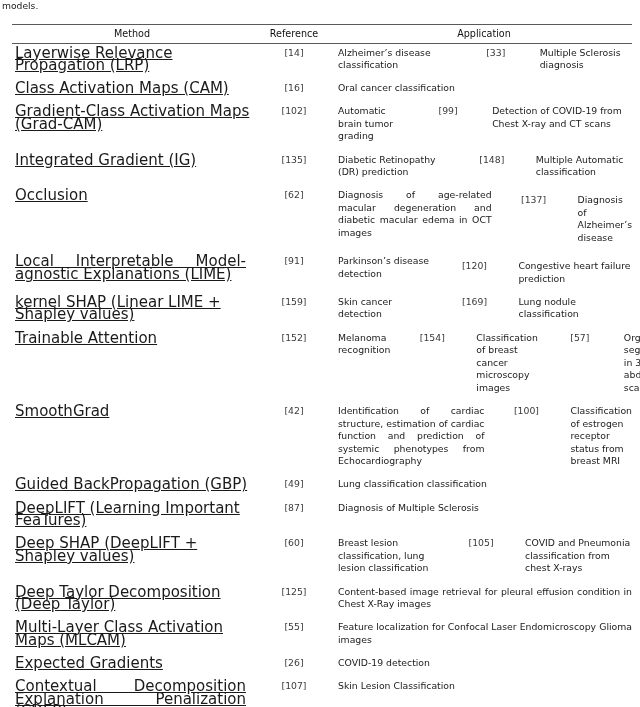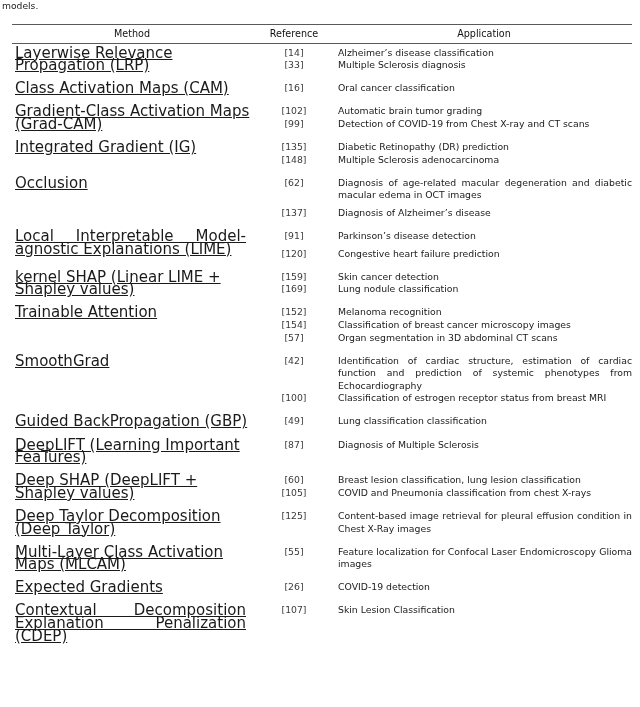--- a/index.html
+++ b/index.html
@@ -106,21 +106,21 @@
   }
   .method-cell.justify {
     text-align: justify;
     text-align-last: left;
     padding-right: 6px;
   }
 
   .entries {
     display: flex;
     flex: 1 1 auto;
-    flex-direction: column;
+    flex-direction: row;
   }
 
   .entry {
     display: flex;
     align-items: flex-start;
     margin-bottom: 0px;
   }
   .entry + .entry { margin-top: 0px; }
   .entry.gap { margin-top: 5px; }
 
@@ -205,21 +205,21 @@
       </div>
       <div class="group">
         <div class="method-cell col-method">Integrated Gradient (IG)</div>
         <div class="entries">
           <div class="entry">
             <div class="ref-cell">[135]</div>
             <div class="app-cell">Diabetic Retinopathy (DR) prediction</div>
           </div>
           <div class="entry">
             <div class="ref-cell">[148]</div>
-            <div class="app-cell">Multiple Sclerosis adenocarcinoma</div>
+            <div class="app-cell">Multiple Automatic classification</div>
           </div>
         </div>
       </div>
       <div class="group">
         <div class="method-cell col-method">Occlusion</div>
         <div class="entries">
           <div class="entry">
             <div class="ref-cell">[62]</div>
             <div class="app-cell justify">Diagnosis of age-related macular degeneration and diabetic macular edema in OCT images</div>
           </div>

